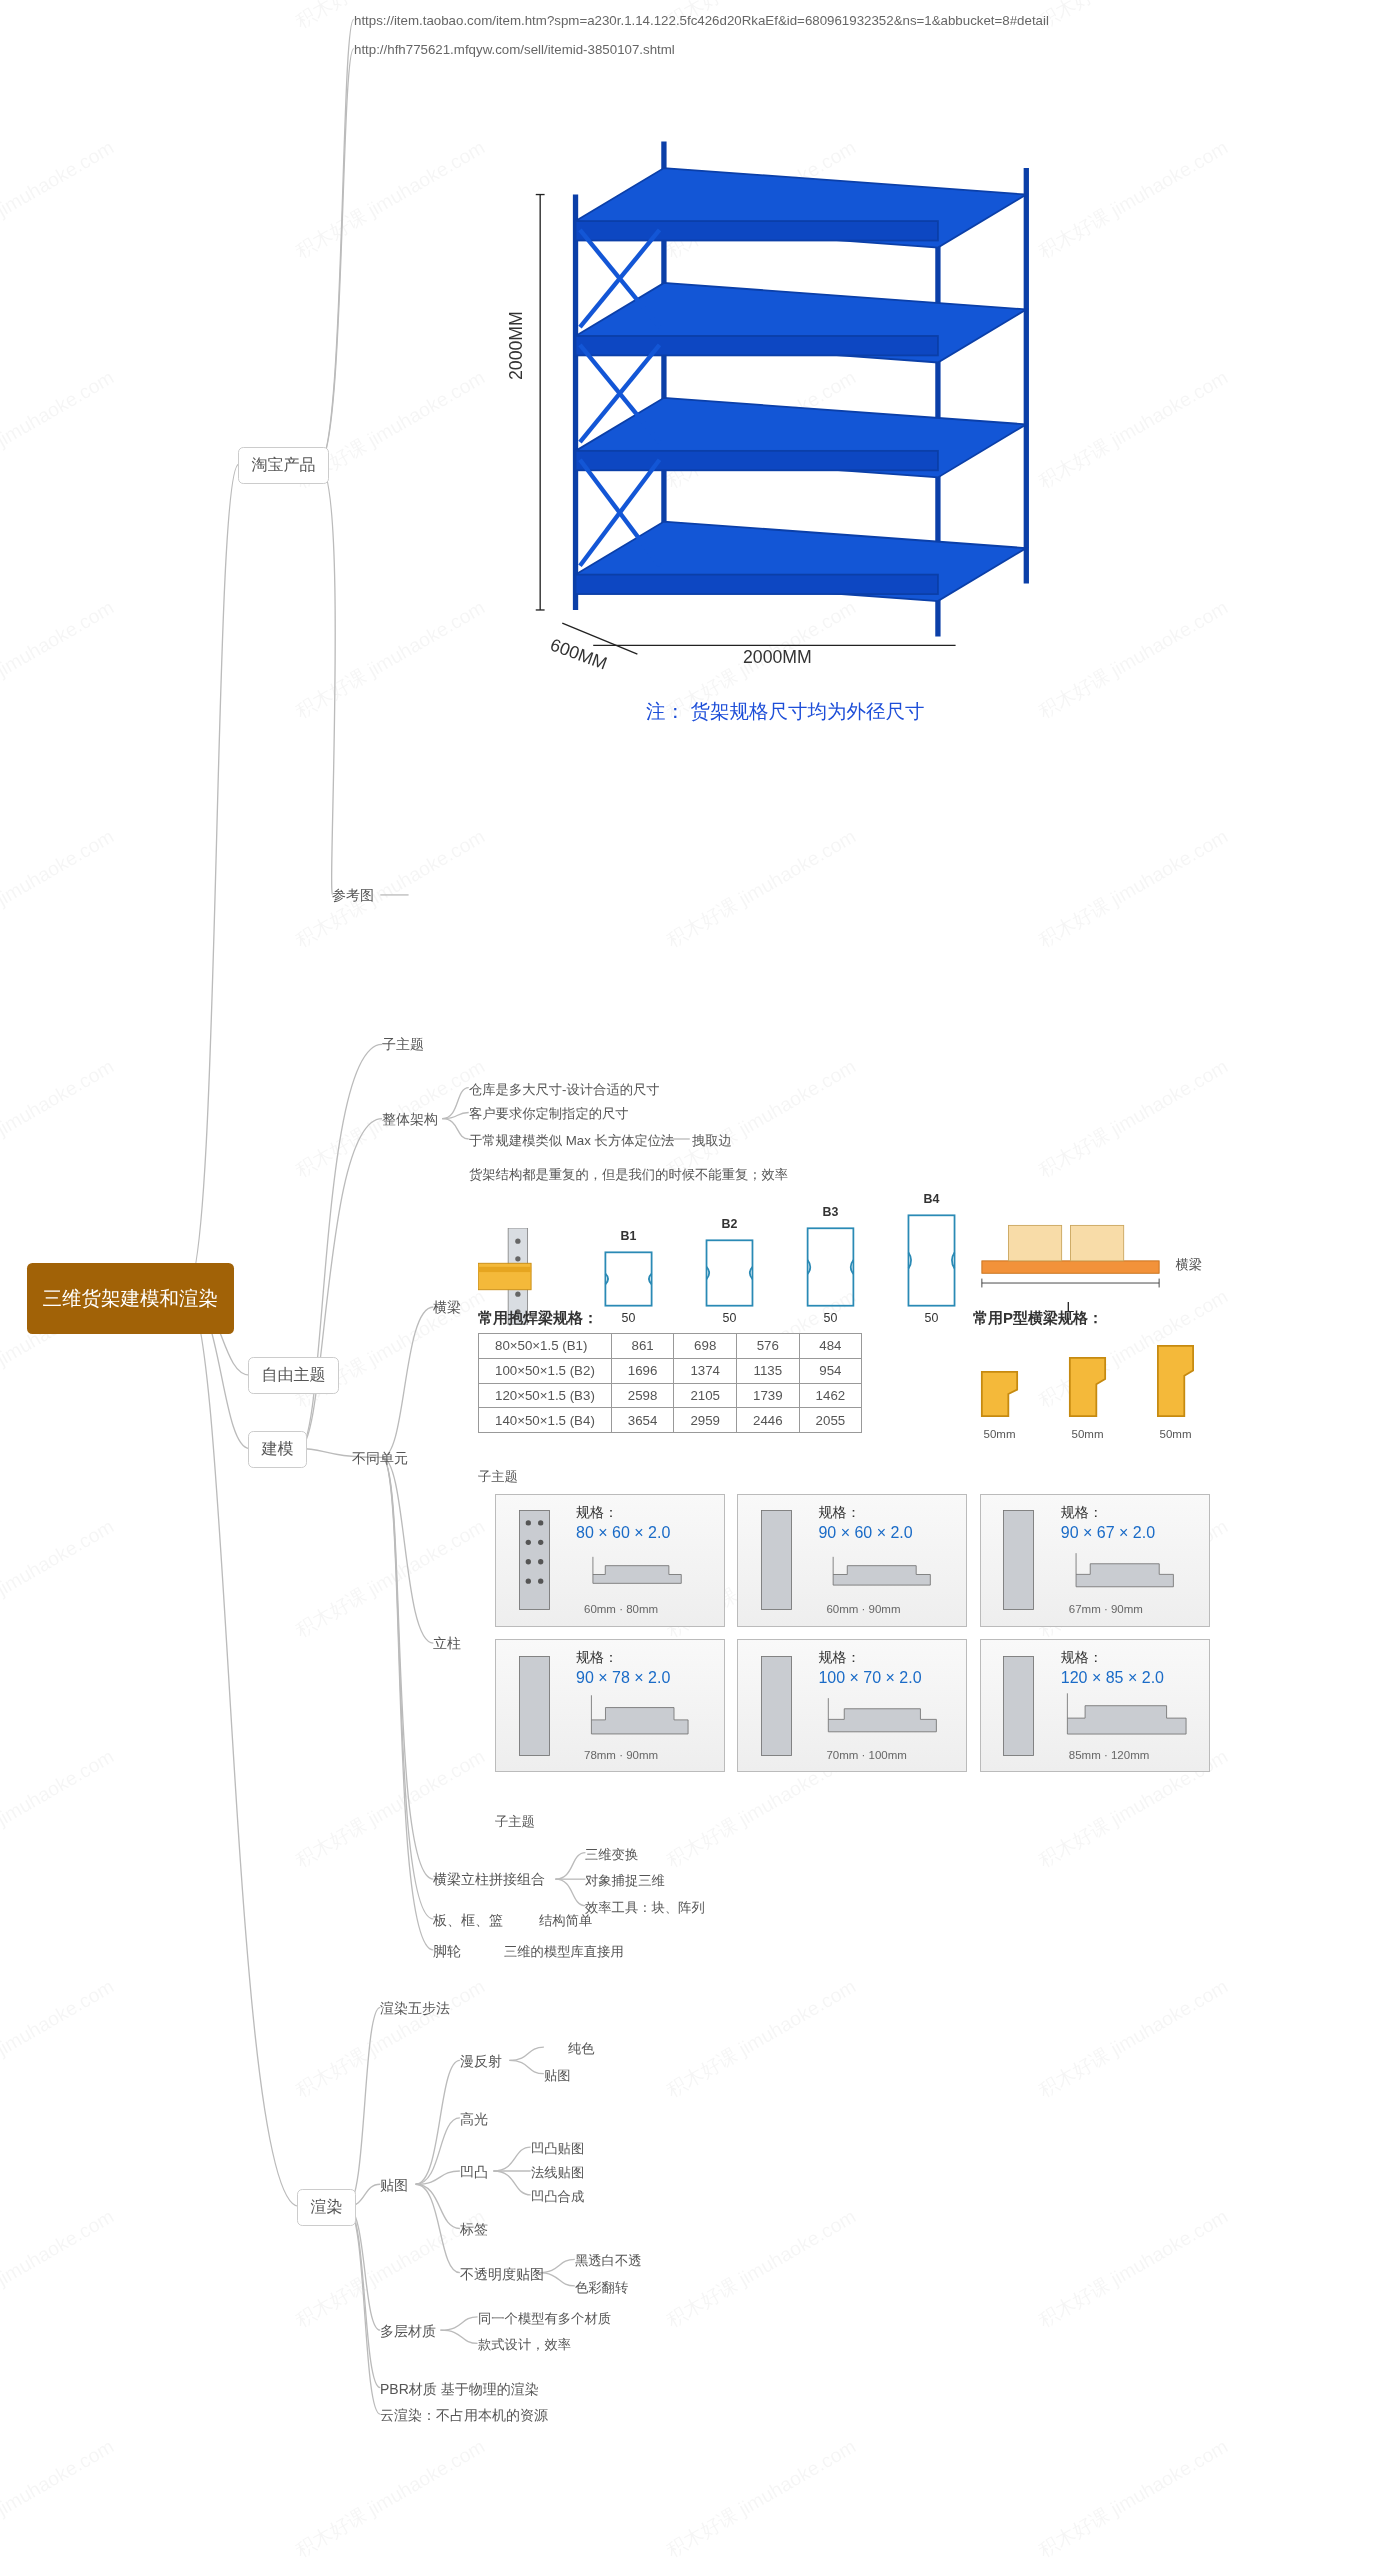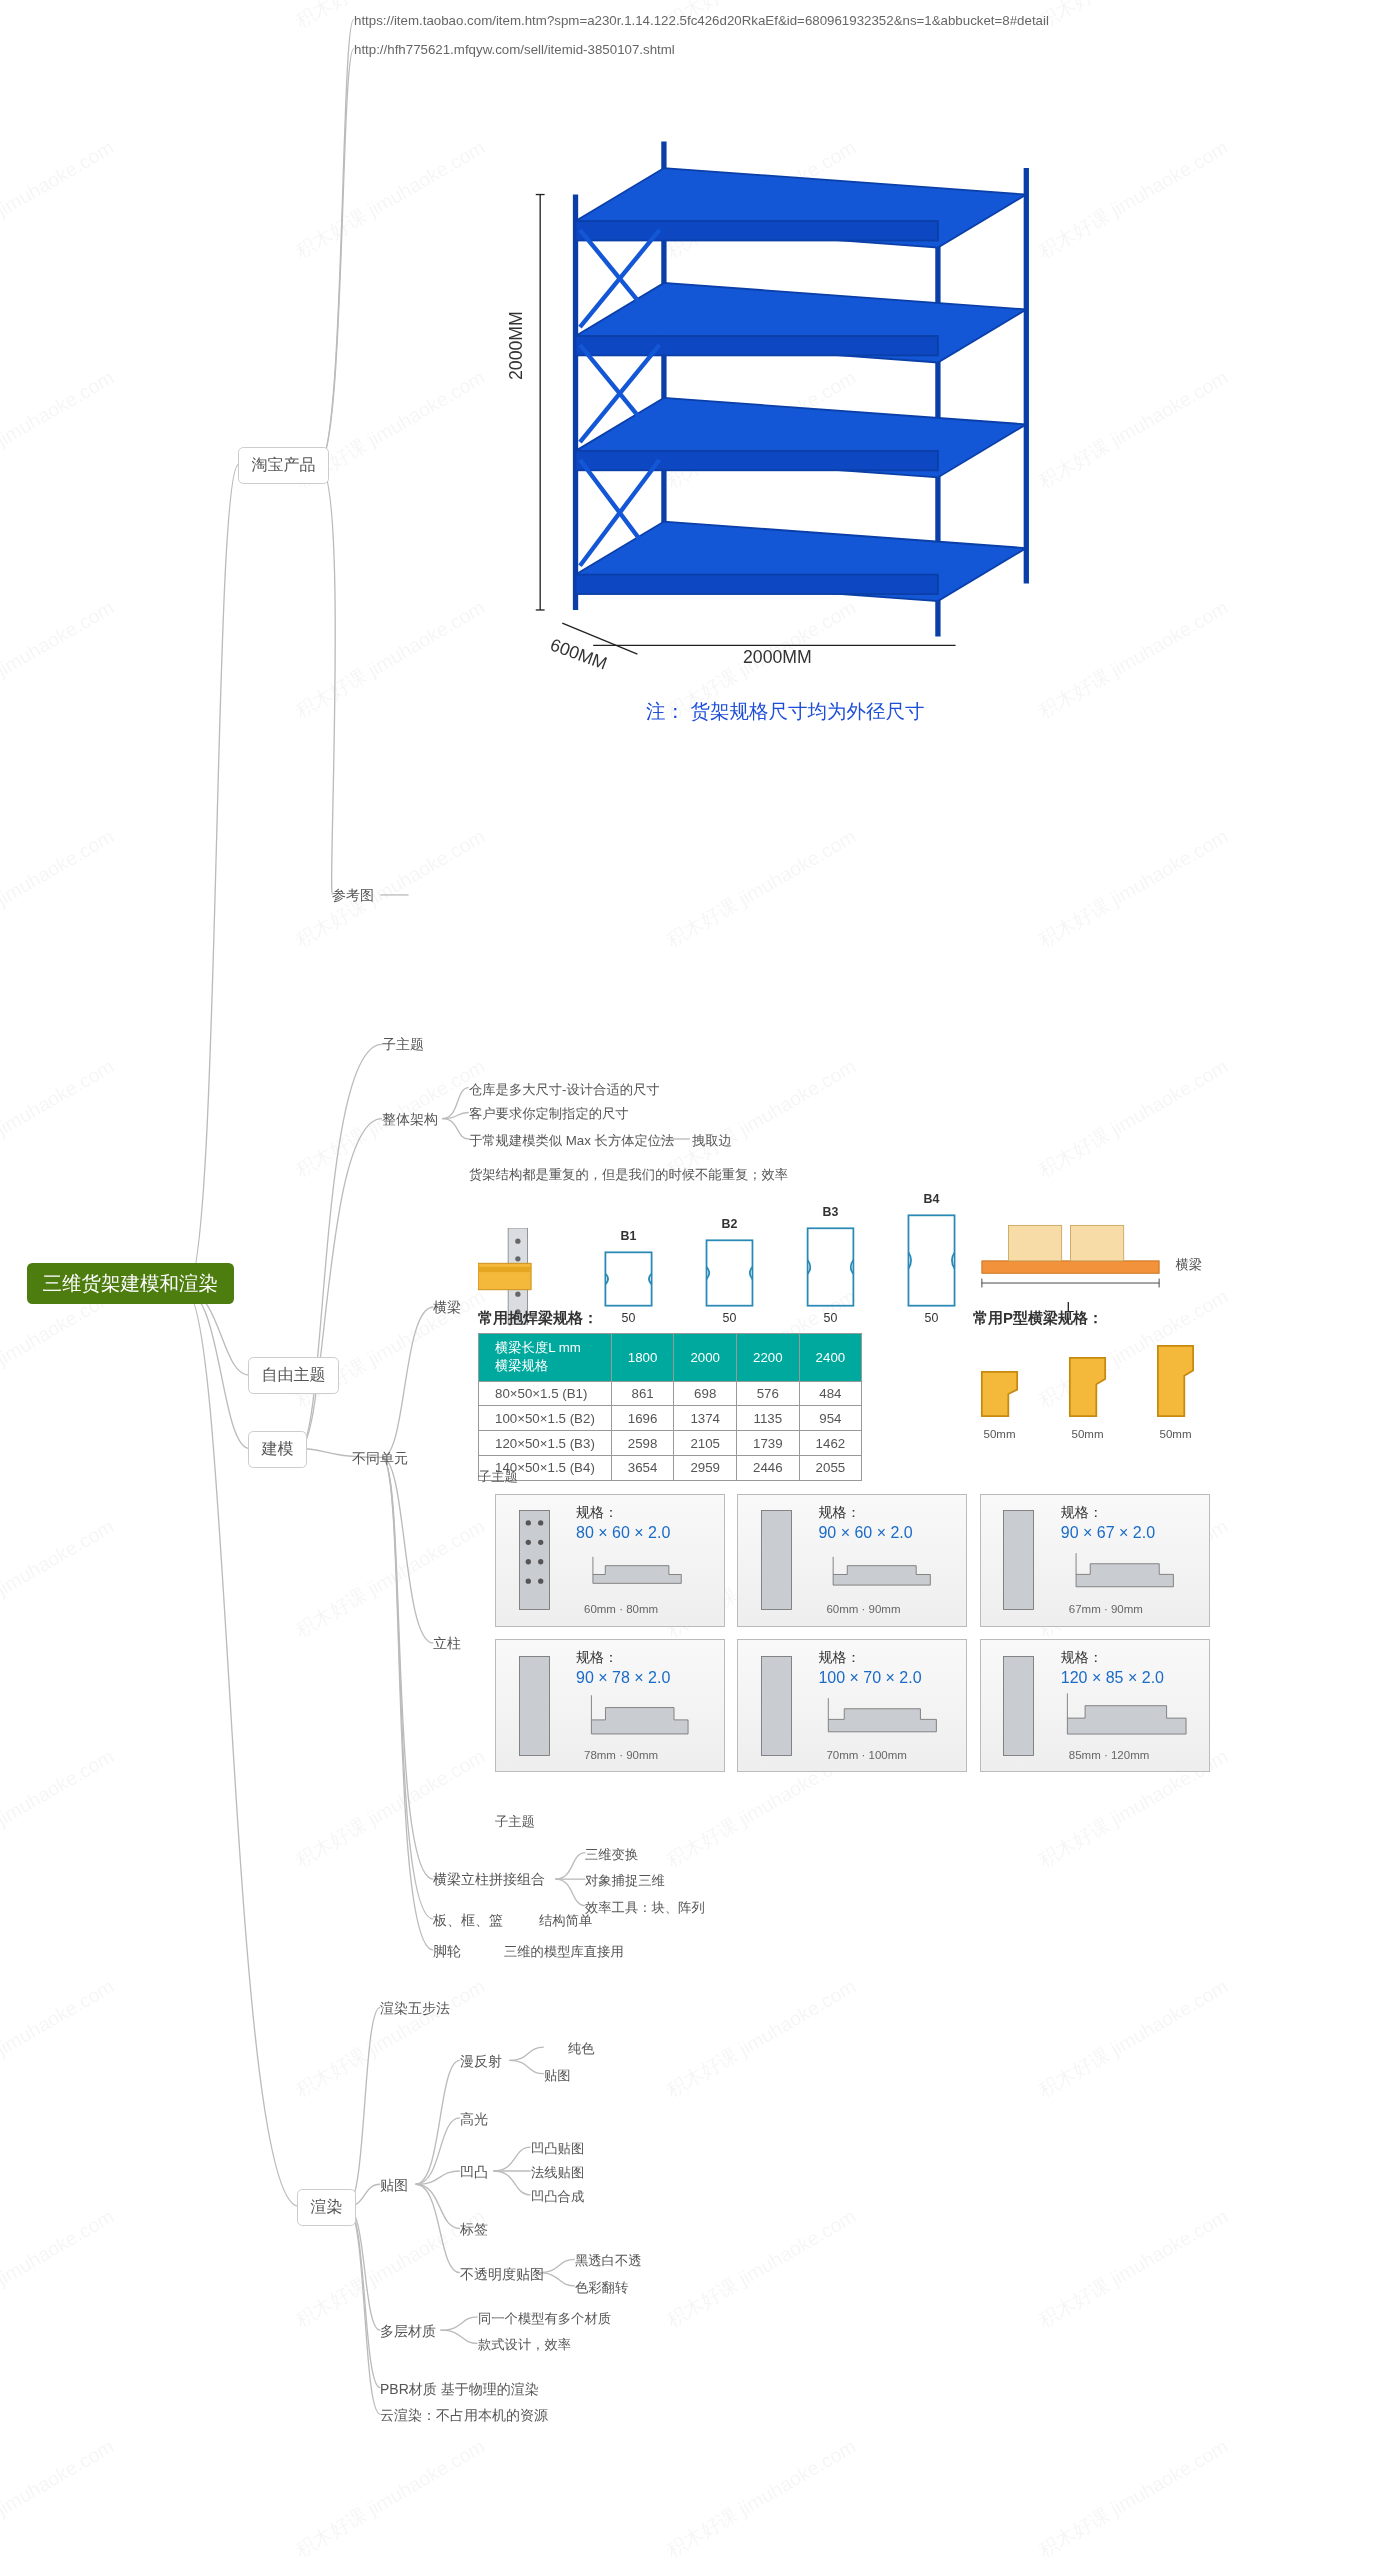--- a/index.html
+++ b/index.html
@@ -30,24 +30,24 @@
   .node {
     border: 0.9px solid #ccc;
     border-radius: 5.3px;
     padding: 7px 12.4px;
     background: #fff;
     font-size: 16px;
     display: inline-block;
     white-space: nowrap;
   }
   .root-node {
-    background: #4d7c0f;
+    background: #a16207;
     color: #fff;
     border: none;
-    padding: 7px 16px;
+    padding: 22px 16px;
     font-size: 19.5px;
     border-radius: 5.3px;
     text-align: right;
   }
   .leaf { font-size: 14px; color: #555; white-space: nowrap; }
 
   
   .root { position: absolute; left: 26.5px; top: 1263px; }
   .n-taobao { position: absolute; left: 238px; top: 447px; }
   .n-free  { position: absolute; left: 248px; top: 1357px; }
@@ -347,27 +347,20 @@
         <line x1="210" y1="75" x2="210" y2="85" stroke="#333"></line>
     </svg>
     <div style="position:absolute; right:-34px; top:44px; font-size:13.3px;">横梁</div>
     <div class="L">L</div>
   </div>
 
   <div style="position:absolute; left:478px; top:1300px;">
     <div class="section-head">常用抱焊梁规格：</div>
     <table class="beam-table">
       <tbody>
-          <tr>
-        <th class="first"><span>横梁长度L mm</span><br><span>横梁规格</span></th>
-        <th>1800</th>
-        <th>2000</th>
-        <th>2200</th>
-        <th>2400</th>
-      </tr>
       <tr>
             <td class="first">80×50×1.5 (B1)</td>
             <td>861</td>
             <td>698</td>
             <td>576</td>
             <td>484</td>
           </tr>
       <tr>
             <td class="first">100×50×1.5 (B2)</td>
             <td>1696</td>

